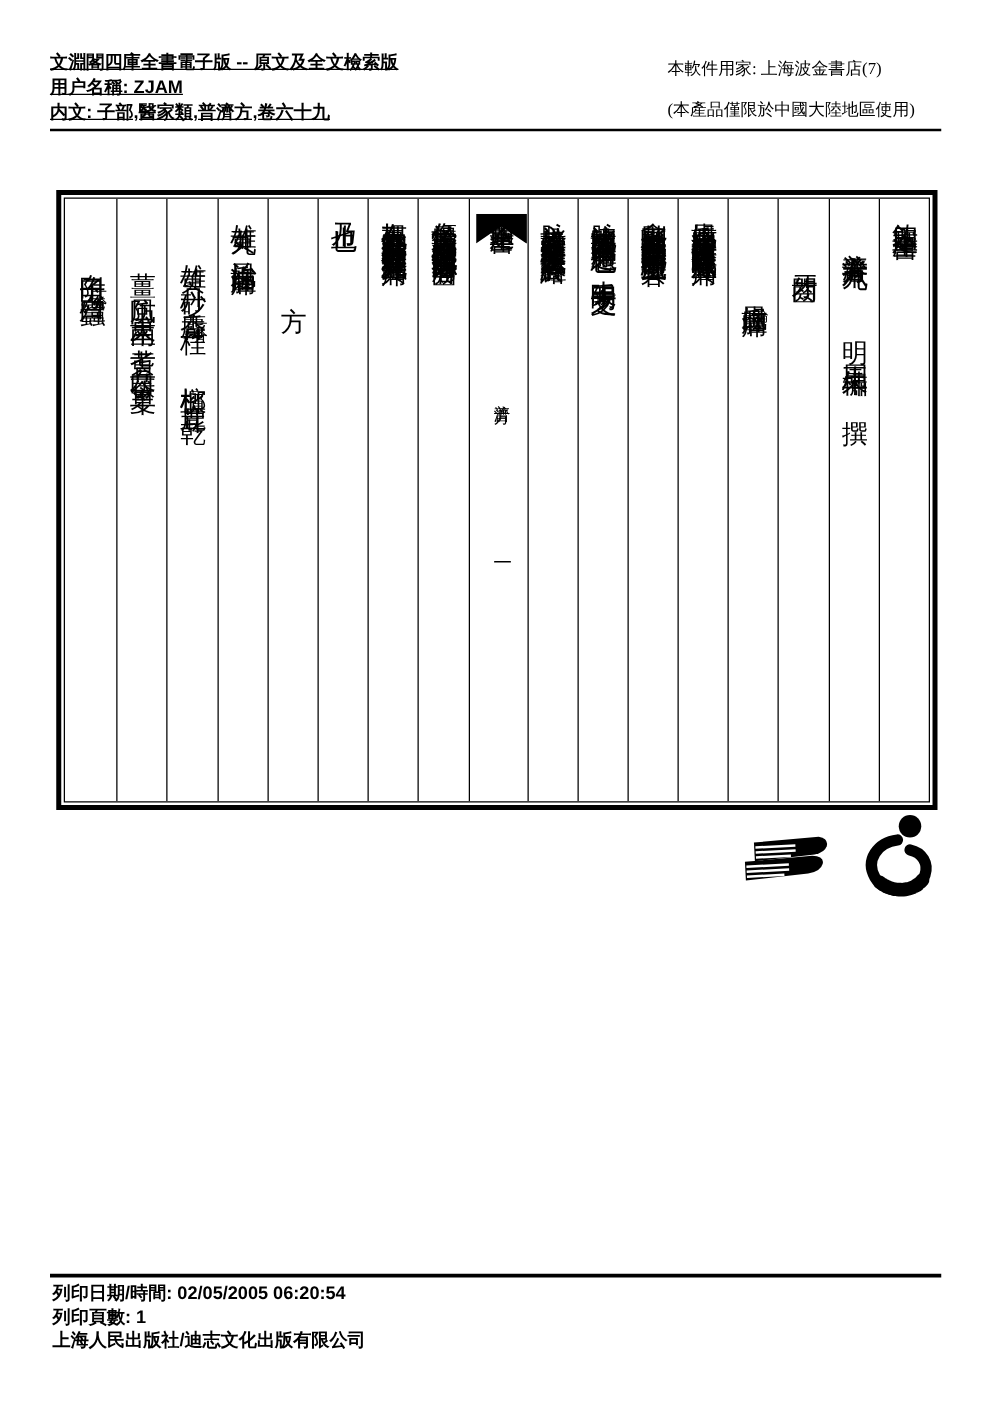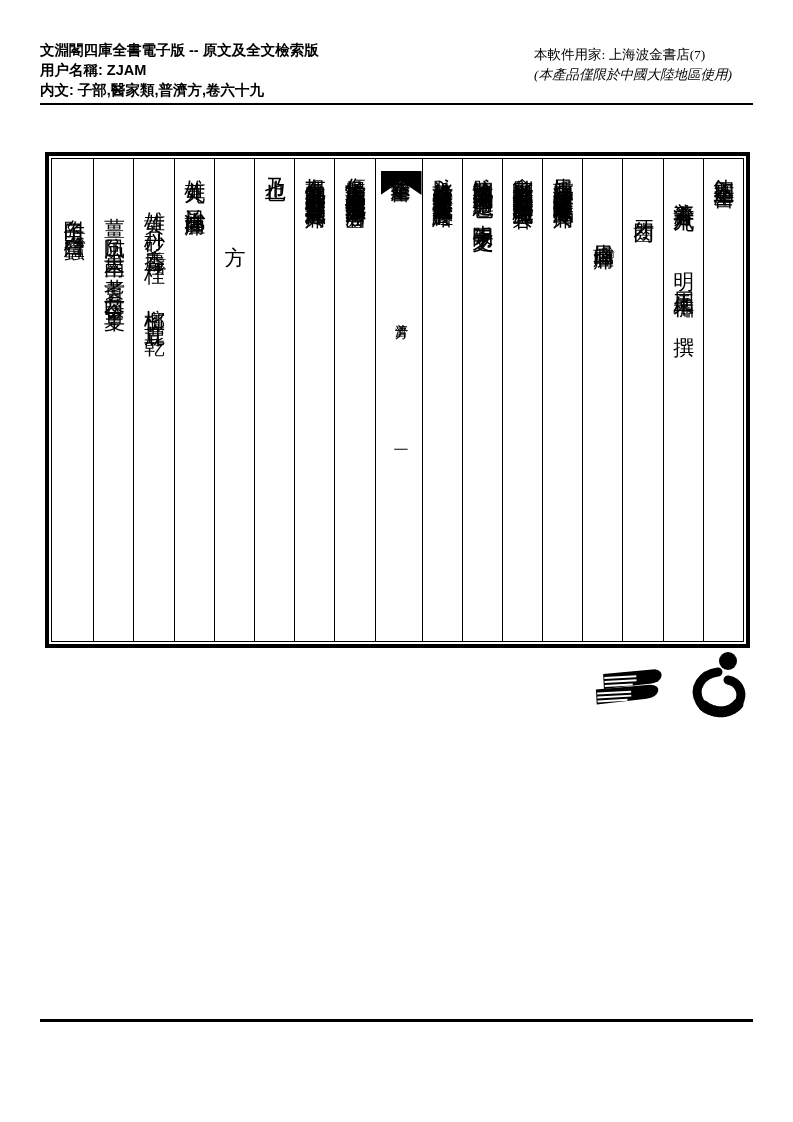--- a/index.html
+++ b/index.html
@@ -2,23 +2,23 @@
 <html><head>
 <meta charset="utf-8">
 <style>
   html,body{margin:0;padding:0;background:#fff;}
   .page{position:relative;width:793px;height:1122px;background:#fff;color:#000;
         font-family:"Liberation Serif","DejaVu Serif",serif;overflow:hidden;}
 
   
   .hdr-left{position:absolute;left:40px;top:40px;
             font-family:"Liberation Sans","DejaVu Sans",sans-serif;
-            font-weight:bold;font-size:14.5px;line-height:20px;white-space:nowrap;}
+            font-weight:bold;font-size:14.5px;line-height:20px;white-space:nowrap;text-decoration:underline;}
   .hdr-right{position:absolute;left:534px;top:46px;font-size:13.5px;line-height:17px;white-space:nowrap;}
-  .hdr-right .l2{margin-top:3px;font-style:italic;}
+  .hdr-right .l2{margin-top:16px;}
   .rule-top{position:absolute;left:40px;top:103px;width:713px;height:2px;background:#000;}
 
   
   .frame{position:absolute;left:45px;top:152px;width:705px;height:496px;
          border:4px solid #000;box-sizing:border-box;padding:2px;}
   .frame-inner{width:100%;height:100%;border:1px solid #000;box-sizing:border-box;
                display:flex;flex-direction:row-reverse;overflow:hidden;}
   .colgroup{display:flex;flex-direction:row-reverse;height:100%;}
   .col{writing-mode:vertical-rl;flex:0 0 40.2px;width:40.2px;height:100%;
        box-sizing:border-box;border-left:1px solid #000;
@@ -106,14 +106,19 @@
     </g>
   </svg>
 
   <svg class="logo-seal" width="64" height="80" viewBox="0 0 64 80">
     <circle cx="42" cy="11" r="9" fill="#000"></circle>
     <path d="M32 22 C 16 24, 6 38, 14 52 C 22 66, 48 66, 54 50 C 57 41, 52 32, 42 30" fill="none" stroke="#000" stroke-width="9" stroke-linecap="round"></path>
     <path d="M18 56 C 28 64, 44 64, 52 54" fill="none" stroke="#000" stroke-width="11" stroke-linecap="round" stroke-dasharray="3 2"></path>
   </svg>
 
   <div class="rule-bottom"></div>
+  <div class="footer">
+    <div>列印日期/時間: 02/05/2005 06:20:54</div>
+    <div>列印頁數: 1</div>
+    <div>上海人民出版社/迪志文化出版有限公司</div>
+  </div>
 
 </div>
 
 </body></html>

